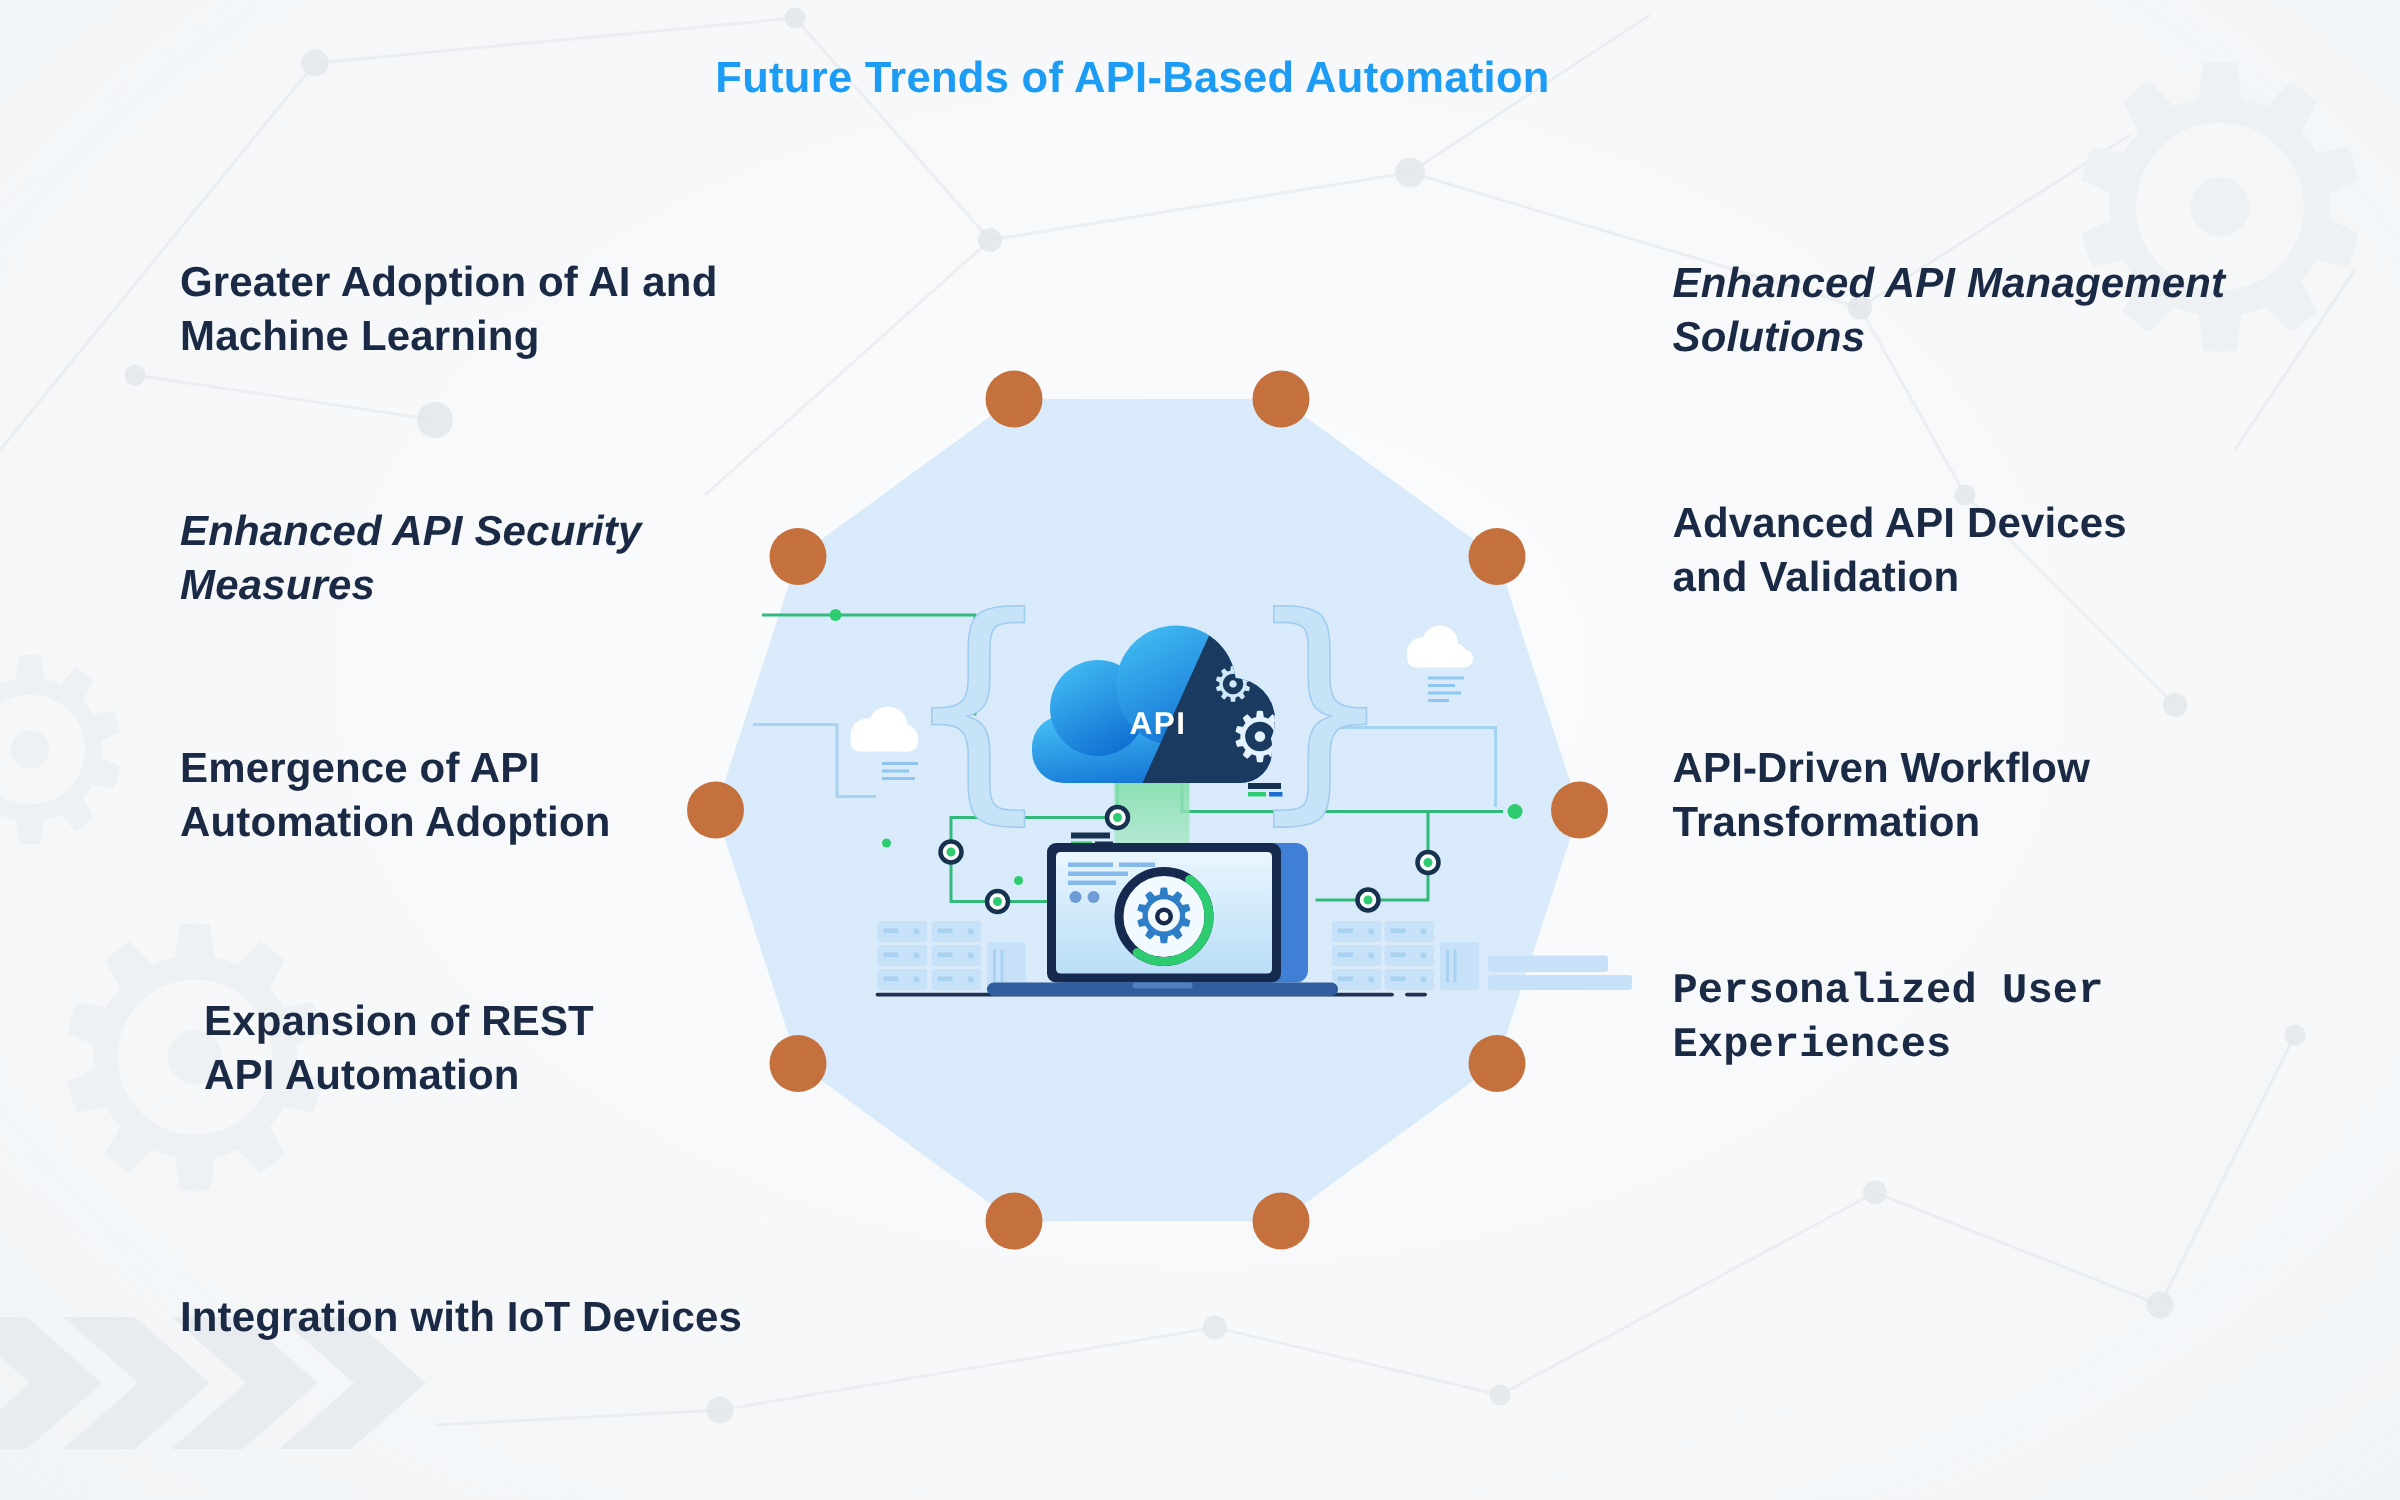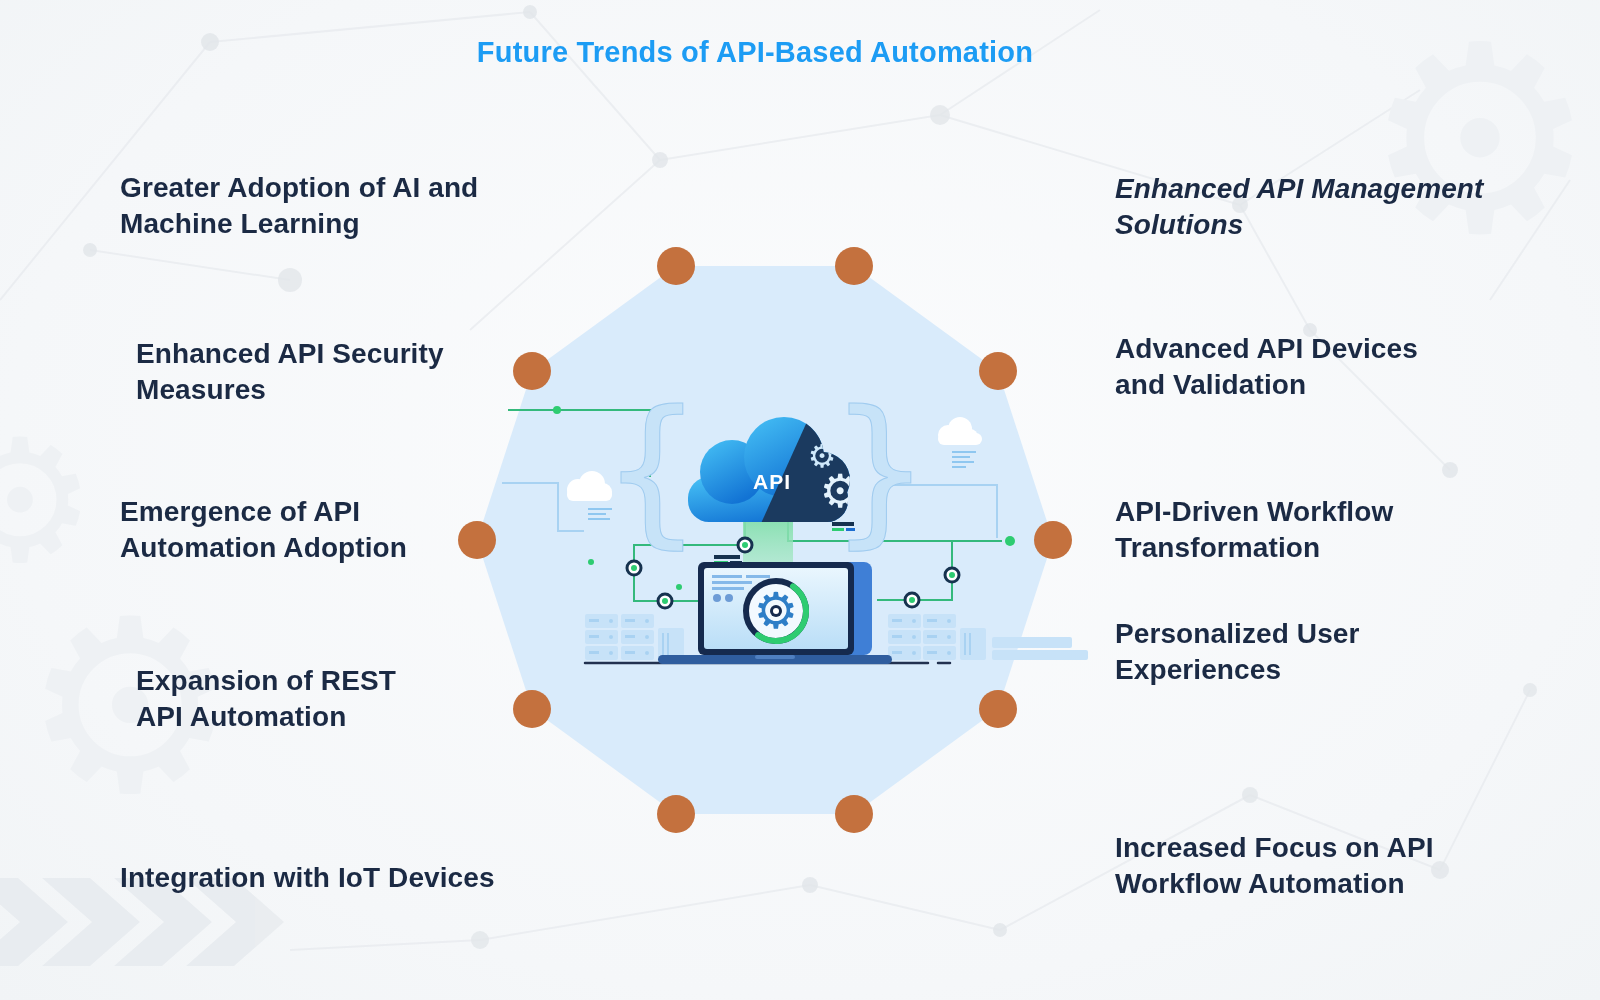--- a/index.html
+++ b/index.html
@@ -44,28 +44,28 @@
   .d8  { left: 513px;  top: 690px; }
   .d9  { left: 458px;  top: 521px; }
   .d10 { left: 513px;  top: 352px; }
 
   .trend {
     position: absolute; z-index: 5;
     font-size: 28px; font-weight: bold; color: #1B2A44;
     line-height: 36px; white-space: pre-line; letter-spacing: 0.1px;
   }
   .ll1 { left: 120px; top: 170px; }
-  .ll2 { left: 136px; top: 336px; }
+  .ll2 { left: 120px; top: 336px; font-style: italic; }
   .ll3 { left: 120px; top: 494px; }
   .ll4 { left: 136px; top: 663px; }
   .ll5 { left: 120px; top: 832px; margin-top: 28px; }
   .rl1 { left: 1115px; top: 171px; font-style: italic; }
   .rl2 { left: 1115px; top: 331px; }
   .rl3 { left: 1115px; top: 494px; }
-  .rl4 { left: 1115px; top: 616px; }
+  .rl4 { left: 1115px; top: 644px; font-family: Liberation Mono, monospace; }
   .rl5 { left: 1115px; top: 830px; }
 
   .center-art { position: absolute; left: 500px; top: 385px; width: 620px; height: 290px; z-index: 3; }
 </style>
 </head>
 <body>
 
 <div class="canvas">
 
   <svg class="bg-layer" viewBox="0 0 1600 1000" xmlns="http://www.w3.org/2000/svg">
@@ -144,22 +144,20 @@
 API Automation</div>
   <div class="trend ll5">Integration with IoT Devices</div>
   <div class="trend rl1">Enhanced API Management
 Solutions</div>
   <div class="trend rl2">Advanced API Devices
 and Validation</div>
   <div class="trend rl3">API-Driven Workflow
 Transformation</div>
   <div class="trend rl4">Personalized User
 Experiences</div>
-  <div class="trend rl5">Increased Focus on API
-Workflow Automation</div>
 
   <svg class="center-art" viewBox="0 0 620 290" xmlns="http://www.w3.org/2000/svg">
     <defs>
       <linearGradient id="cloudGrad" x1="0" y1="0" x2="0.55" y2="1">
         <stop offset="0" stop-color="#47C2F6"></stop>
           <stop offset="1" stop-color="#1273D4"></stop>
       </linearGradient>
       <linearGradient id="screenGrad" x1="0" y1="0" x2="0" y2="1">
         <stop offset="0" stop-color="#E9F6FE"></stop>
           <stop offset="1" stop-color="#BADEF7"></stop>

